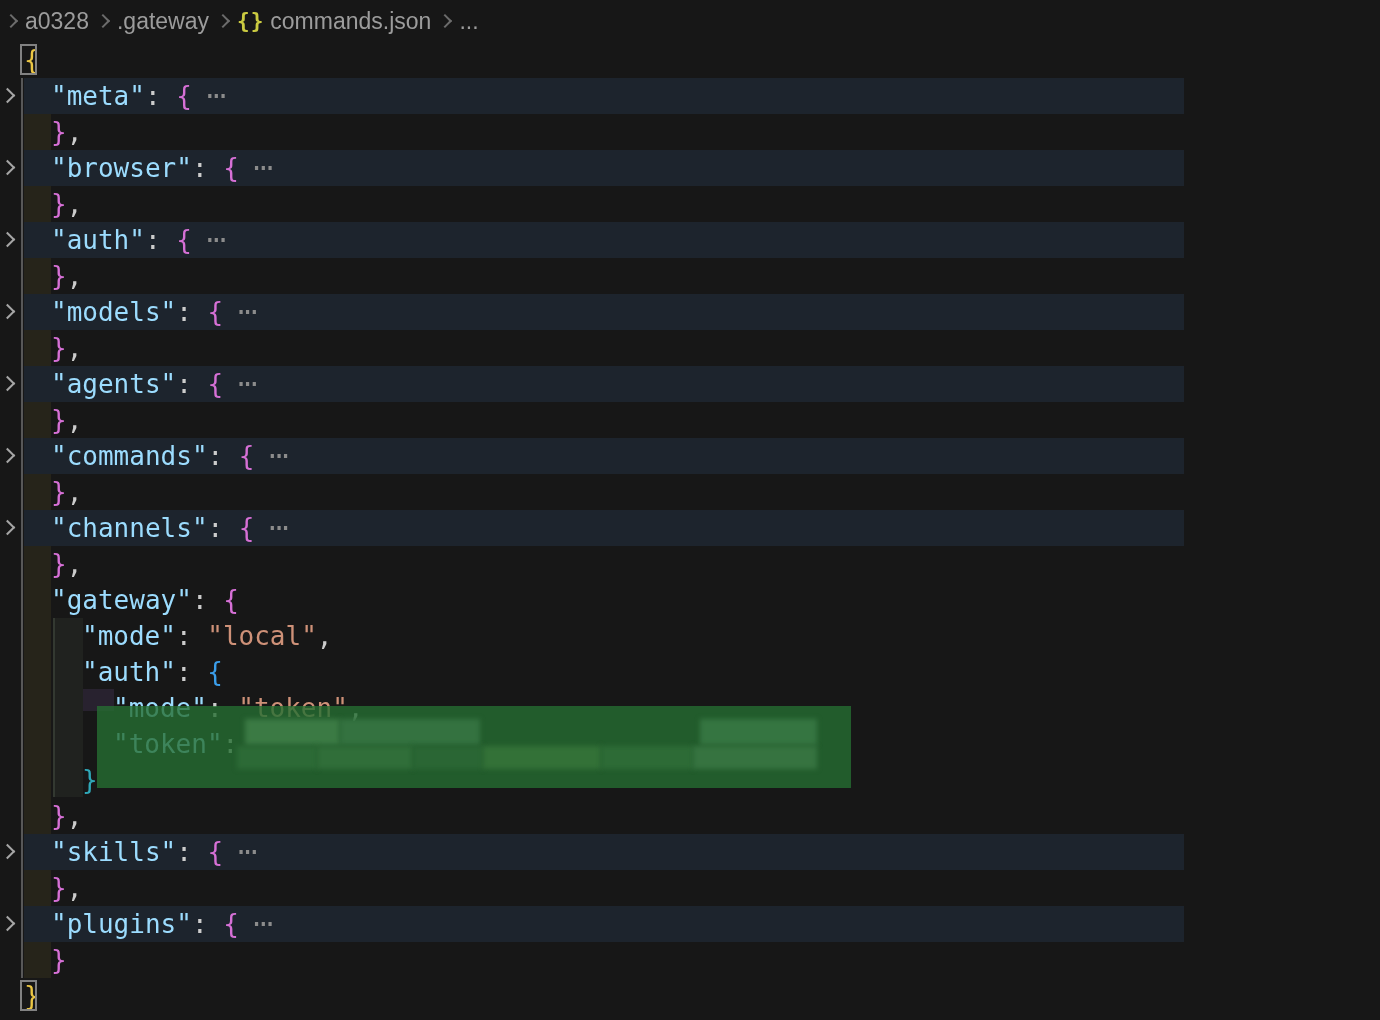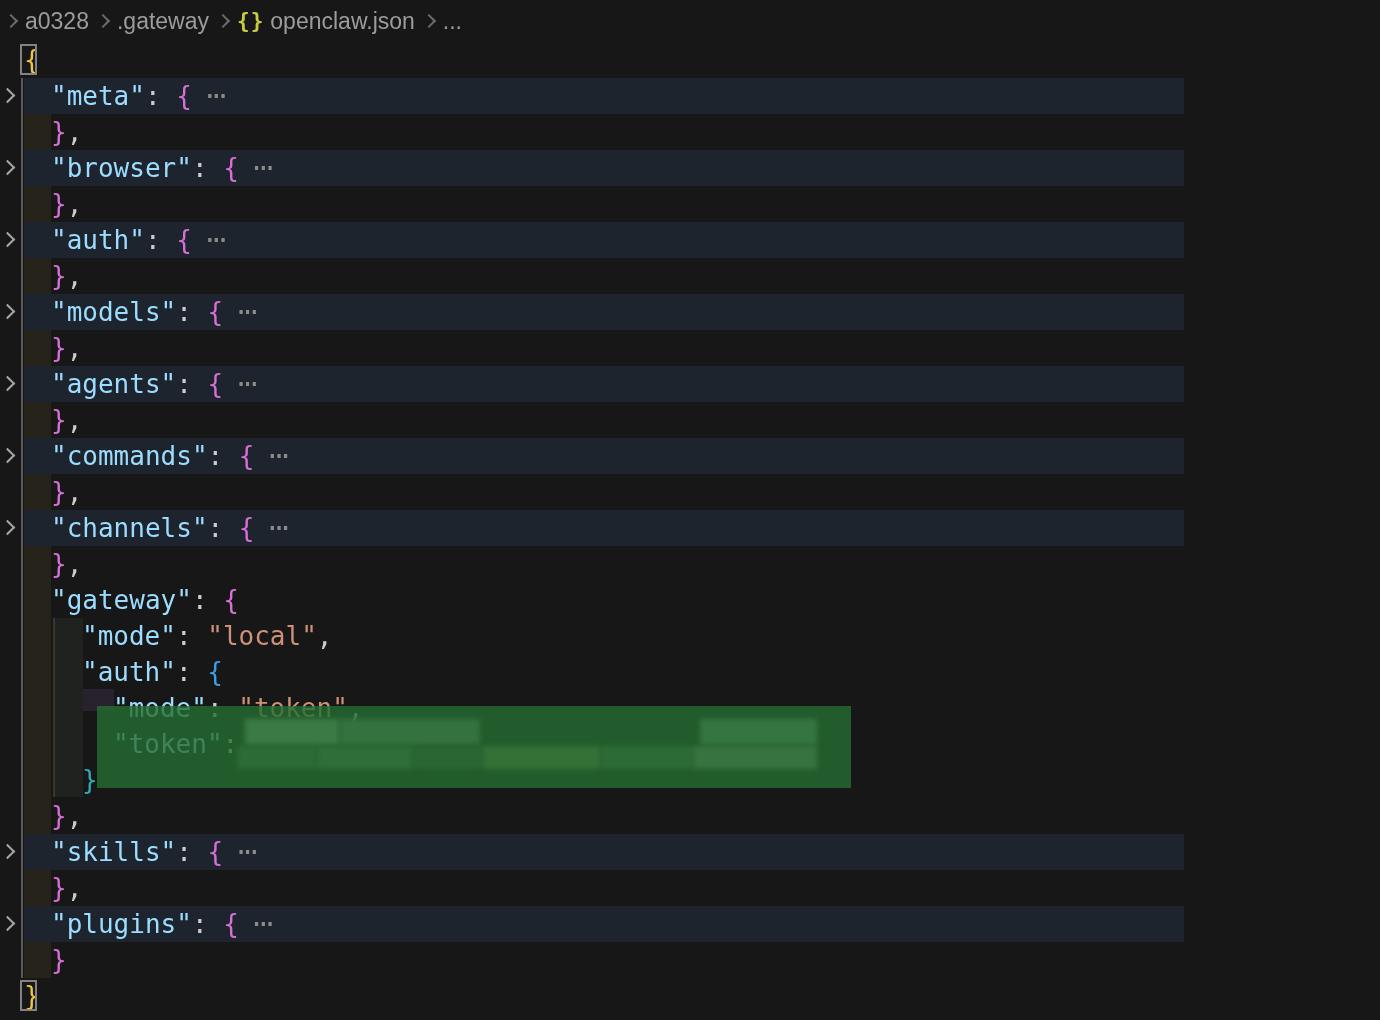--- a/index.html
+++ b/index.html
@@ -50,21 +50,21 @@
 
 <div id="app">
 
   <div class="breadcrumbs">
     <span class="bc-chev"></span>
     <span class="crumb">a0328</span>
     <span class="bc-chev"></span>
     <span class="crumb">.gateway</span>
     <span class="bc-chev"></span>
     <span class="json-icon">{}</span>
-    <span class="crumb">openclaw.json</span>
+    <span class="crumb">commands.json</span>
     <span class="bc-chev"></span>
     <span class="crumb">...</span>
   </div>
 
   <div class="editor">
     <div class="deco guide-root"></div>
     <div class="deco band-root"></div>
     <div class="deco band-gateway"></div>
     <div class="deco matchbox top"></div>
     <div class="deco matchbox bottom"></div>

